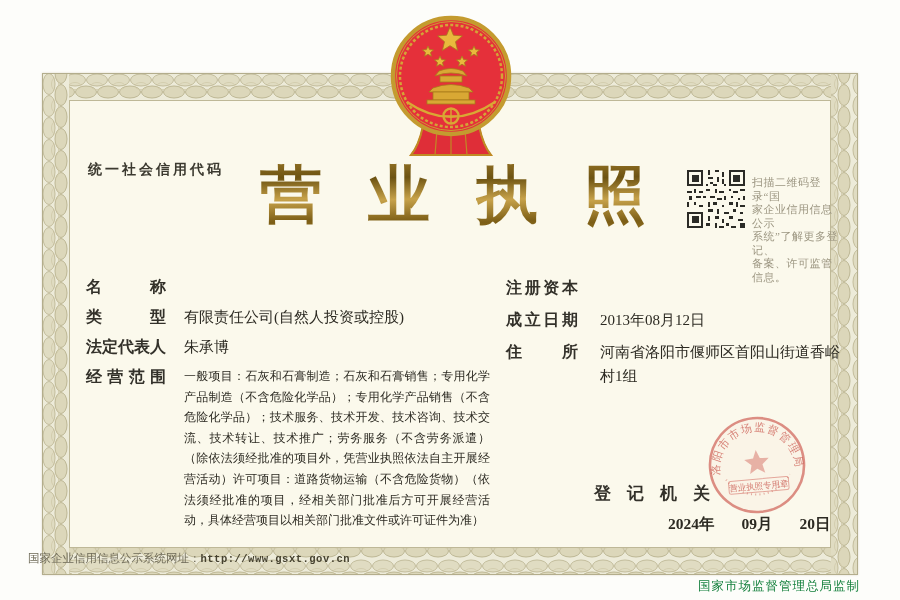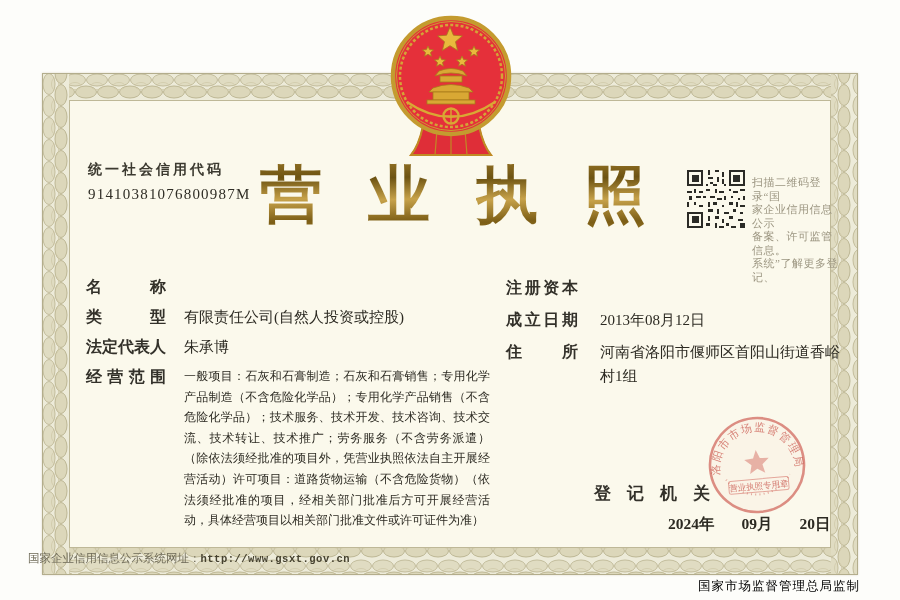--- a/index.html
+++ b/index.html
@@ -74,21 +74,21 @@
   .seal{position:absolute;left:705px;top:413px;transform:rotate(-5deg);opacity:.9;}
   
   .foot-left{
     position:absolute;left:28px;top:551px;font-size:11.5px;color:#6e6a58;
   }
   .foot-left b{
     font-family:"Liberation Mono","DejaVu Sans Mono",monospace;
     font-size:10.5px;font-weight:700;color:#45412f;letter-spacing:.5px;
   }
   .foot-right{
-    position:absolute;right:40px;top:578px;font-size:12.5px;color:#000000;letter-spacing:1px;
+    position:absolute;right:40px;top:578px;font-size:12.5px;color:#15803d;letter-spacing:1px;
   }
   .spread{display:flex;justify-content:space-between;}
 </style>
 </head>
 <body>
 
 <div class="paper"></div>
 
 <svg class="frame" width="816" height="502">
   <defs>
@@ -135,21 +135,20 @@
     <rect x="50" y="82" width="36" height="8"></rect>
     <rect x="44" y="90" width="48" height="4"></rect>
   </g>
   <path d="M24,92 Q68,122 112,92" fill="none" stroke="#d9a834" stroke-width="2.2"></path>
   <circle cx="68" cy="106" r="7.5" fill="none" stroke="#d9a834" stroke-width="2.4"></circle>
   <path d="M60,106 h16 M68,98 v16" stroke="#d9a834" stroke-width="1.4"></path>
 </svg>
 
 <div class="credit">
   <div class="lab">统一社会信用代码</div>
-  <div class="code">91410381076800987M</div>
 </div>
 
 <div class="title spread">
     <span>营</span>
     <span>业</span>
     <span>执</span>
     <span>照</span>
   </div>
 
 <svg class="qr" viewBox="0 0 25 25" shape-rendering="crispEdges">
@@ -163,22 +162,22 @@
        M1,11h1v2h-1z M4,11h2v1h-2z M7,11h1v1h-1z M10,11h2v1h-2z M13,12h2v1h-2z M16,11h1v2h-1z M19,11h1v1h-1z M22,12h1v1h-1z M24,11h1v2h-1z
        M0,14h1v2h-1z M3,14h1v1h-1z M5,15h2v1h-2z M9,14h1v2h-1z M11,14h2v1h-2z M15,15h1v1h-1z M18,14h2v1h-2z M21,14h1v2h-1z M23,15h2v1h-2z
        M9,17h2v1h-2z M13,17h1v2h-1z M16,18h2v1h-2z M20,17h1v1h-1z M23,18h1v1h-1z
        M9,20h1v2h-1z M12,20h2v1h-2z M15,21h1v2h-1z M18,20h2v1h-2z M22,21h2v1h-2z
        M8,23h2v1h-2z M12,23h1v2h-1z M14,24h2v1h-2z M17,23h1v1h-1z M19,24h2v1h-2z M23,23h2v2h-2z"></path>
   </g>
 </svg>
 <div class="qr-caption">
   <div>扫描二维码登录“国</div>
   <div>家企业信用信息公示</div>
+  <div>系统”了解更多登记、</div>
   <div>备案、许可监管信息。</div>
-  <div>系统”了解更多登记、</div>
 </div>
 
 <div class="col col-left">
   <div class="row row-plain">
     <span class="lab spread">
         <span>名</span>
         <span>称</span>
       </span>
   </div>
   <div class="row row-plain">

